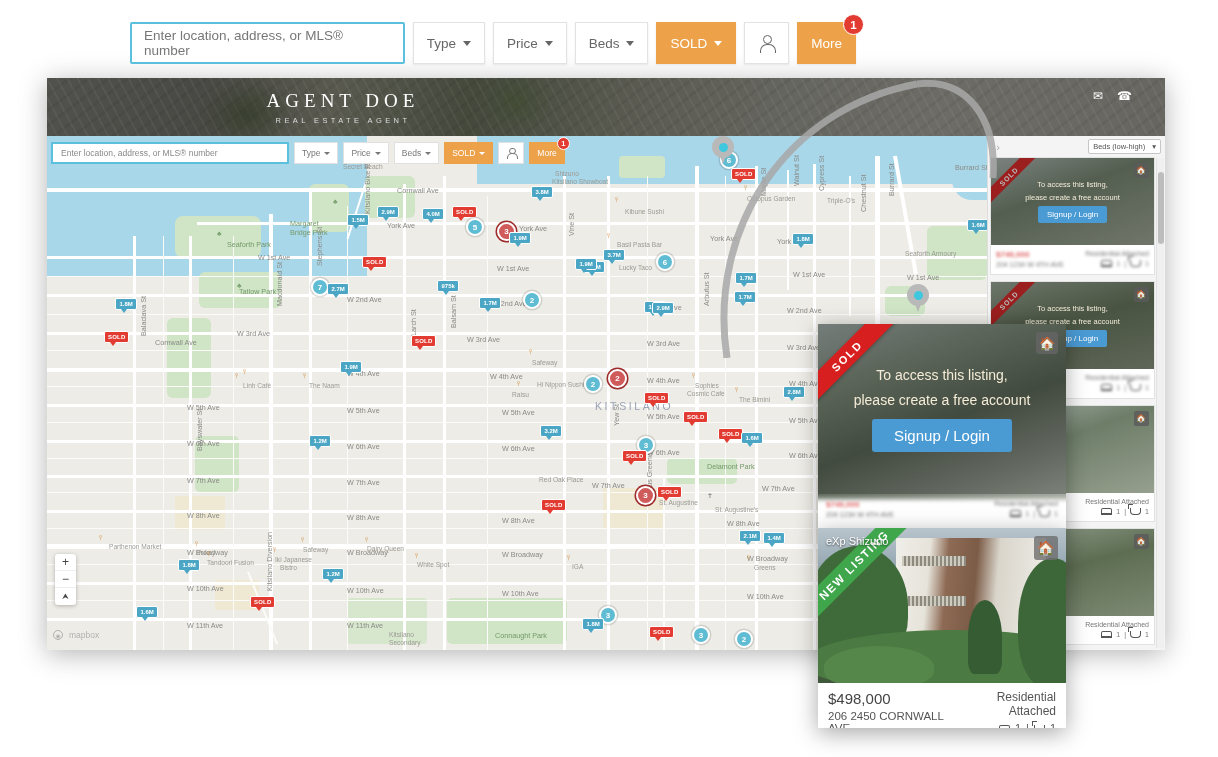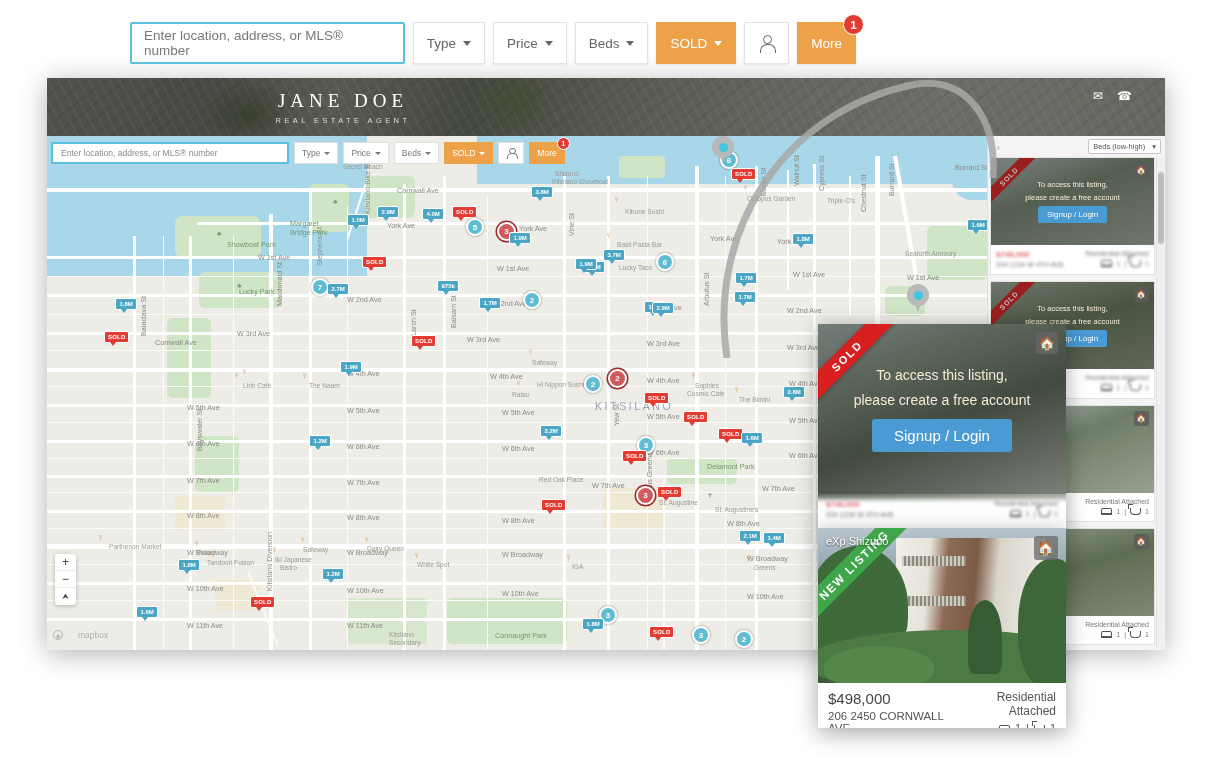--- a/index.html
+++ b/index.html
@@ -133,21 +133,21 @@
   .mk-pin i { width:9px;height:9px;border-radius:50%;background:#3fc7de; display:block; }
   .mk-pin::after { content:""; position:absolute; bottom:-6px; left:7.5px; border-left:3.5px solid transparent;
     border-right:3.5px solid transparent; border-top:8px solid #b9b9b9; }
 
   #zoomctl { position:absolute; left:8px; bottom:45px; width:21px; background:#fff;
     border-radius:3px; box-shadow:0 1px 4px rgba(0,0,0,.26); z-index:20; }
   #zoomctl div { height:17px; display:flex; align-items:center; justify-content:center;
     font-size:12px; color:#444; border-bottom:1px solid #eee; }
   #zoomctl div:last-child { border-bottom:none; font-size:8px; }
   #mapbox-attr { position:absolute; left:6px; bottom:10px; font-size:8.5px; color:#8d8d8d;
-    display:flex; align-items:center; gap:15px; z-index:20; opacity:.62; }
+    display:flex; align-items:center; gap:6px; z-index:20; opacity:.62; }
   #mapbox-attr .mbdot { width:10px;height:10px;border-radius:50%;border:1.4px solid #8d8d8d;
     display:flex;align-items:center;justify-content:center;font-size:6px; }
 
   
   #sidebar { position:absolute; right:0; top:58px; width:178px; height:514px;
     background:#f4f4f4; border-left:1px solid #ddd; overflow:hidden; }
   #sb-top { height:21px; display:flex; align-items:center; justify-content:space-between;
     padding:0 4px; background:#f4f4f4; }
   #sb-toggle { width:12px; color:#aaa; font-size:11px; text-align:center; }
   #sb-sort { border:1px solid #c6c6c6; background:#fff; font-size:7.5px; color:#555;
@@ -276,21 +276,21 @@
     <div id="more-wrap" class="sbtn orange gap">
       <span>More</span>
       <span class="badge">1</span>
     </div>
   </div>
 
   <div id="window">
 
     <div id="site-header">
       <div id="brand">
-        <div class="bname">JANE DOE</div>
+        <div class="bname">AGENT DOE</div>
         <div class="btag">REAL ESTATE AGENT</div>
       </div>
       <div id="contact-ico">
         <span>✉</span>
         <span>☎</span>
       </div>
     </div>
 
     <div id="inner-search">
       <div class="sfield2">
@@ -390,24 +390,24 @@
       <div class="road-m" style="left:440px;top:60px;width:1.2px;height:454px;"></div>
       <div class="road-m" style="left:600px;top:40px;width:1.2px;height:474px;"></div>
       <div class="road-m" style="left:678px;top:40px;width:1.2px;height:474px;"></div>
       <div class="road-m" style="left:616px;top:340px;width:1.6px;height:174px;"></div>
       <div class="road-m" style="left:200px;top:436px;width:1.6px;height:78px;transform:rotate(-22deg);transform-origin:top;"></div>
       <div class="road" style="left:846px;top:20px;width:4px;height:120px;transform:rotate(-10deg);transform-origin:top;"></div>
       <div class="road" style="left:318px;top:46px;width:1.8px;height:60px;transform:rotate(18deg);transform-origin:top;"></div>
 
       <div id="map-labels">
           <div class="lbl lbl-poi" style="left: 296px; top: 27px;">Secret Beach</div>
-          <div class="lbl lbl-park" style="left: 180px; top: 104px;">Showboat Park</div>
+          <div class="lbl lbl-park" style="left: 180px; top: 104px;">Seaforth Park</div>
           <div class="lbl lbl-park" style="left: 243px; top: 83px;">Margaret</div>
           <div class="lbl lbl-park" style="left: 243px; top: 92px;">Bridge Park</div>
-          <div class="lbl lbl-park" style="left: 192px; top: 151px;">Lucky Park</div>
+          <div class="lbl lbl-park" style="left: 192px; top: 151px;">Tatlow Park</div>
           <div class="lbl" style="left: 316px; top: 78px; transform: rotate(-90deg); transform-origin: left top;">Kitsilano Bike Route</div>
           <div class="lbl" style="left: 350px; top: 50px;">Cornwall Ave</div>
           <div class="lbl" style="left: 340px; top: 85px;">York Ave</div>
           <div class="lbl" style="left: 472px; top: 88px;">York Ave</div>
           <div class="lbl" style="left: 663px; top: 98px;">York Ave</div>
           <div class="lbl" style="left: 730px; top: 101px;">York Ave</div>
           <div class="lbl" style="left: 211px; top: 117px;">W 1st Ave</div>
           <div class="lbl" style="left: 450px; top: 128px;">W 1st Ave</div>
           <div class="lbl" style="left: 746px; top: 134px;">W 1st Ave</div>
           <div class="lbl" style="left: 860px; top: 137px;">W 1st Ave</div>

